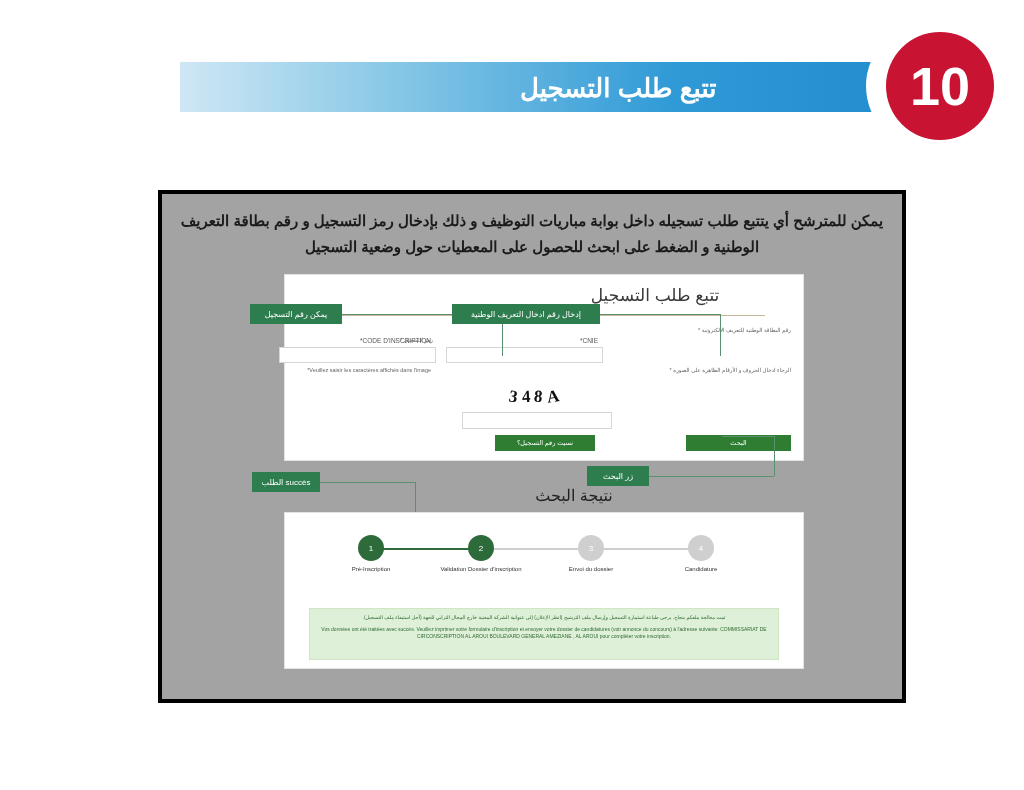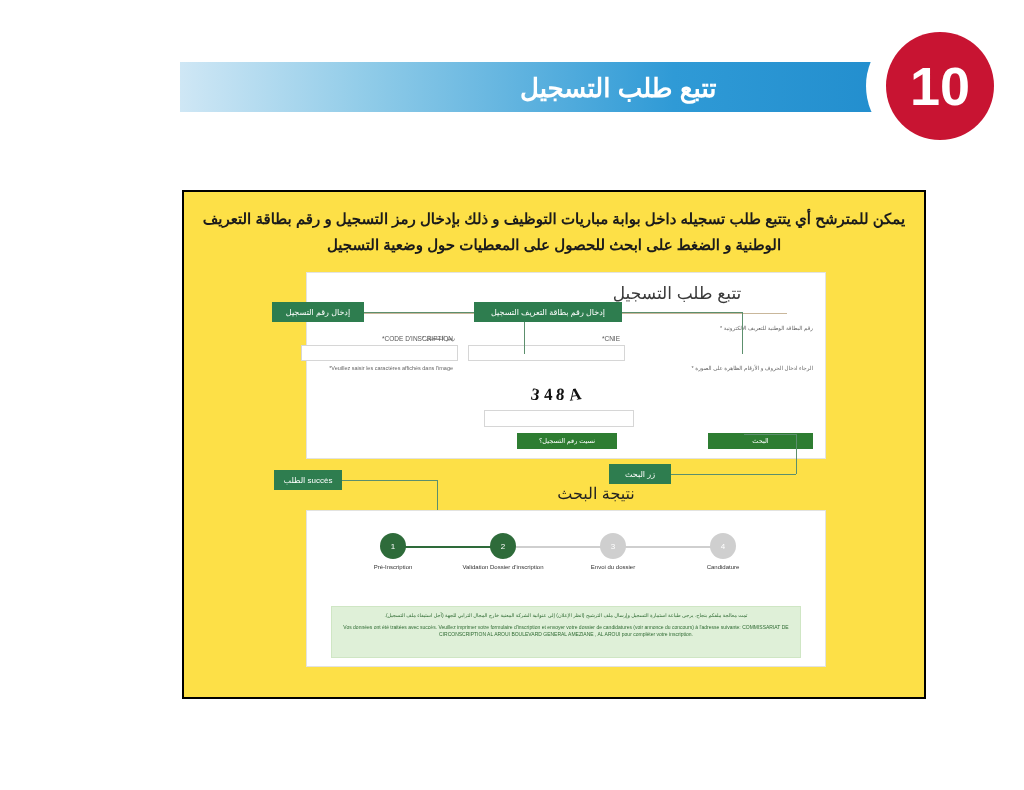--- a/index.html
+++ b/index.html
@@ -28,21 +28,21 @@
   }
   .badge-inner{
     width:108px;height:108px;border-radius:50%;
     background:#c81432;color:#ffffff;
     display:flex;align-items:center;justify-content:center;
     font-size:54px;font-weight:bold;font-family:"Liberation Sans", sans-serif;
   }
   
   .card{
     position:absolute;left:158px;top:190px;width:740px;height:505px;
-    background:#fde047;border:2px solid #000000;margin-left:24px;
+    background:#a3a3a3;border:4px solid #000000;
   }
   .intro{
     position:absolute;left:0;top:14px;width:740px;
     padding:0 14px;box-sizing:border-box;
     text-align:center;direction:rtl;
     font-size:15px;font-weight:bold;color:#1b1b1b;line-height:1.7;
   }
   
   .form-panel{
     position:absolute;left:122px;top:80px;width:518px;height:185px;
@@ -165,25 +165,25 @@
       <span>8</span>
       <span>4</span>
       <span>3</span>
     </div>
     <div class="captcha-input"></div>
 
     <div class="gbtn" style="right:208px;top:160px;width:100px;">نسيت رقم التسجيل؟</div>
     <div class="gbtn" style="right:12px;top:160px;width:105px;">البحث</div>
   </div>
 
-  <div class="tag" style="left:88px;top:110px;width:92px;height:20px;">إدخال رقم التسجيل</div>
+  <div class="tag" style="left:88px;top:110px;width:92px;height:20px;">يمكن رقم التسجيل</div>
   <div class="leader" style="left:180px;top:120px;width:160px;height:1px;"></div>
   <div class="leader" style="left:340px;top:120px;width:1px;height:42px;"></div>
 
-  <div class="tag" style="left:290px;top:110px;width:148px;height:20px;">إدخال رقم بطاقة التعريف التسجيل</div>
+  <div class="tag" style="left:290px;top:110px;width:148px;height:20px;">إدخال رقم ادخال التعريف الوطنية</div>
   <div class="leader" style="left:438px;top:120px;width:120px;height:1px;"></div>
   <div class="leader" style="left:558px;top:120px;width:1px;height:42px;"></div>
 
   <div class="tag" style="left:425px;top:272px;width:62px;height:20px;">زر البحث</div>
   <div class="leader" style="left:487px;top:282px;width:125px;height:1px;"></div>
   <div class="leader" style="left:612px;top:242px;width:1px;height:40px;"></div>
   <div class="leader" style="left:560px;top:242px;width:53px;height:1px;"></div>
 
   <div class="tag" style="left:90px;top:278px;width:68px;height:20px;">succès الطلب</div>
   <div class="leader" style="left:158px;top:288px;width:95px;height:1px;"></div>

